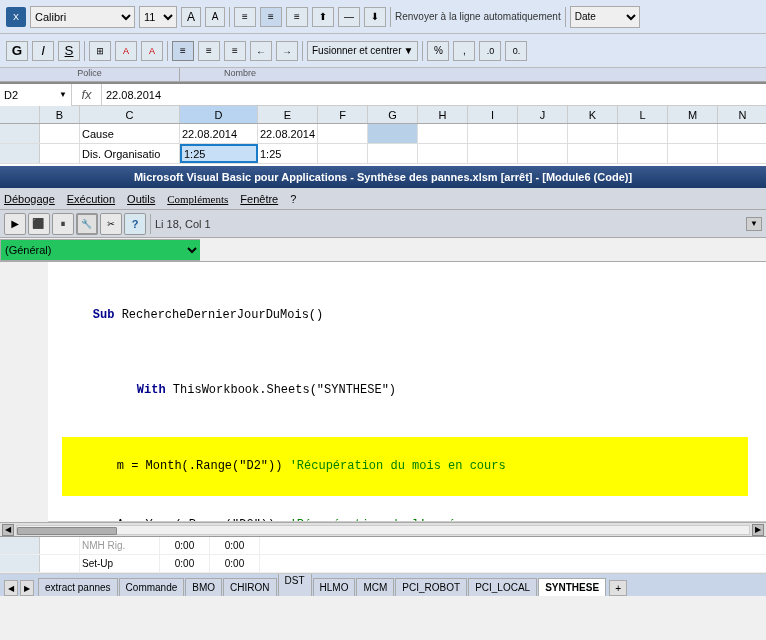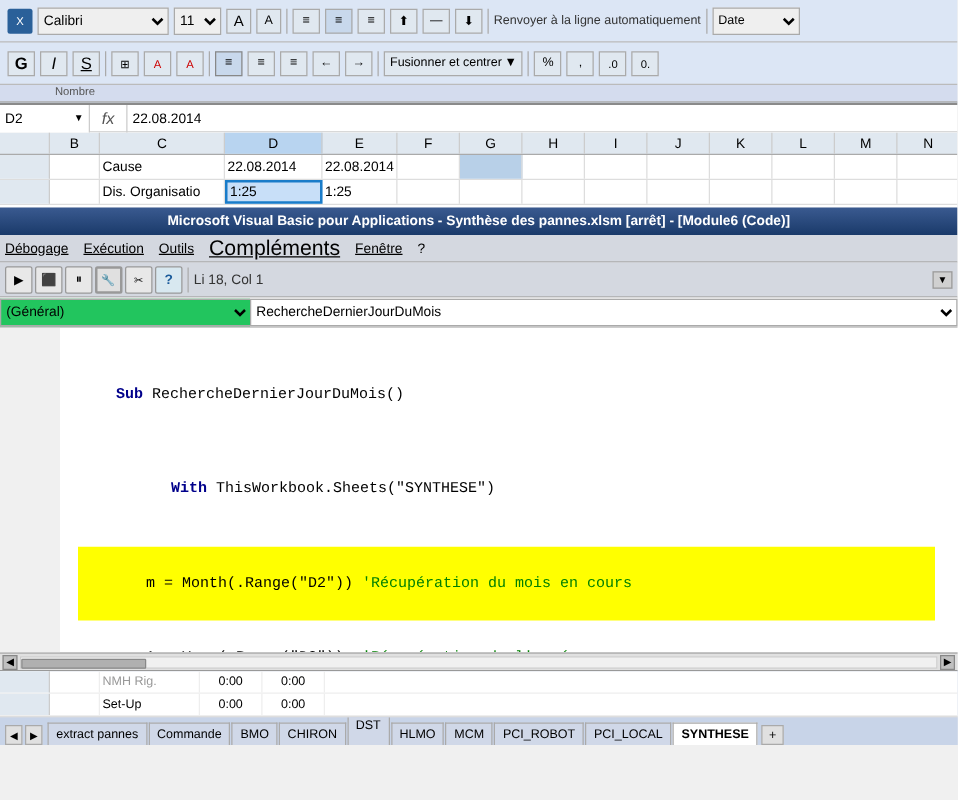--- a/index.html
+++ b/index.html
@@ -73,20 +73,21 @@
 
     <div style="width:1px; height:20px; background:#aaa;"></div>
 
     <button style="width:22px; height:20px; background:#e0e8f0; border:1px solid #aaa; cursor:pointer; font-size:10px;">%</button>
     <button style="width:22px; height:20px; background:#e0e8f0; border:1px solid #aaa; cursor:pointer; font-size:10px;">,</button>
     <button style="width:22px; height:20px; background:#e0e8f0; border:1px solid #aaa; cursor:pointer; font-size:9px;">.0</button>
     <button style="width:22px; height:20px; background:#e0e8f0; border:1px solid #aaa; cursor:pointer; font-size:9px;">0.</button>
   </div>
 
   <div style="display:flex; height:14px; background:#d4dcee; font-size:9px; color:#555; border-bottom:1px solid #aaa;">
+    <div style="width:180px; text-align:center; border-right:1px solid #aaa;">Police</div>
     <div style="width:120px; text-align:center;">Nombre</div>
   </div>
 </div>
 
 <div style="display:flex; align-items:center; background:white; border-bottom:1px solid #ccc; height:22px;">
   <div style="width:72px; height:22px; border-right:1px solid #ccc; padding:0 4px; font-size:11px; display:flex; align-items:center; background:white;">
     <span>D2</span>
     <span style="margin-left:auto; font-size:8px;">▼</span>
   </div>
   <div style="width:30px; height:22px; display:flex; align-items:center; justify-content:center; border-right:1px solid #ccc; color:#555; font-style:italic; font-size:13px;">fx</div>
@@ -146,21 +147,21 @@
 </div>
 
 <div style="background:linear-gradient(to bottom, #3a5a90, #1a3a6a); color:white; height:22px; display:flex; align-items:center; justify-content:center; font-size:11px; font-weight:bold;">
   <span>Microsoft Visual Basic pour Applications - Synthèse des pannes.xlsm [arrêt] - [Module6 (Code)]</span>
 </div>
 
 <div style="background:#d4d8e0; border-bottom:1px solid #aaa; height:22px; display:flex; align-items:center; padding:0 4px; gap:12px;">
   <span style="font-size:11px; cursor:pointer; text-decoration:underline;">Débogage</span>
   <span style="font-size:11px; cursor:pointer; text-decoration:underline;">Exécution</span>
   <span style="font-size:11px; cursor:pointer; text-decoration:underline;">Outils</span>
-  <span style="font-size:17px; cursor:pointer; text-decoration:underline;">Compléments</span>
+  <span style="font-size:11px; cursor:pointer; text-decoration:underline;font-family:Liberation Serif, serif;">Compléments</span>
   <span style="font-size:11px; cursor:pointer; text-decoration:underline;">Fenêtre</span>
   <span style="font-size:11px; cursor:pointer;">?</span>
 </div>
 
 <div style="background:#d4d8e0; border-bottom:1px solid #aaa; height:28px; display:flex; align-items:center; padding:0 4px; gap:2px;">
   <button style="width:22px; height:22px; background:#e8e8e8; border:1px solid #999; cursor:pointer; font-size:10px; display:flex; align-items:center; justify-content:center; border-radius:2px;">▶</button>
   <button style="width:22px; height:22px; background:#e8e8e8; border:1px solid #999; cursor:pointer; font-size:10px; border-radius:2px;">⬛</button>
   <button style="width:22px; height:22px; background:#e8e8e8; border:1px solid #999; cursor:pointer; font-size:10px; border-radius:2px;">⏸</button>
   <button style="width:22px; height:22px; background:#e0e0e0; border:2px solid #999; cursor:pointer; font-size:9px; border-radius:2px;">🔧</button>
   <button style="width:22px; height:22px; background:#e8e8e8; border:1px solid #999; cursor:pointer; font-size:9px; border-radius:2px;">✂</button>
@@ -168,23 +169,20 @@
   <div style="width:1px; height:20px; background:#aaa; margin:0 2px;"></div>
   <span style="font-size:11px; color:#333;">Li 18, Col 1</span>
 
   <div style="flex:1;"></div>
   <button style="width:16px; height:14px; background:#d0d0d0; border:1px solid #999; cursor:pointer; font-size:8px;">▼</button>
 </div>
 
 <div style="display:flex; background:#f0f0f0; border-bottom:1px solid #aaa; height:24px; align-items:center;">
   <select style="width:200px; height:22px; font-size:11px; border:1px solid #aaa; border-right:none; background:#22c55e;">
     <option>(Général)</option>
-  </select>
-  <select style="flex:1; height:22px; font-size:11px; border:1px solid #aaa; background:white;">
-    <option>RechercheDernierJourDuMois</option>
   </select>
 </div>
 
 <div style="background:white; padding:8px 16px; font-family:'Courier New', monospace; font-size:12px; line-height:1.65; height:260px; overflow-y:auto; border-bottom:1px solid #ccc;margin-left:48px;">
   
   <div style="height:16px;"></div>
   
   <div style="white-space:pre;">
     <span style="color:#00008b; font-weight:bold;">Sub </span><span>RechercheDernierJourDuMois()</span>
   </div>

